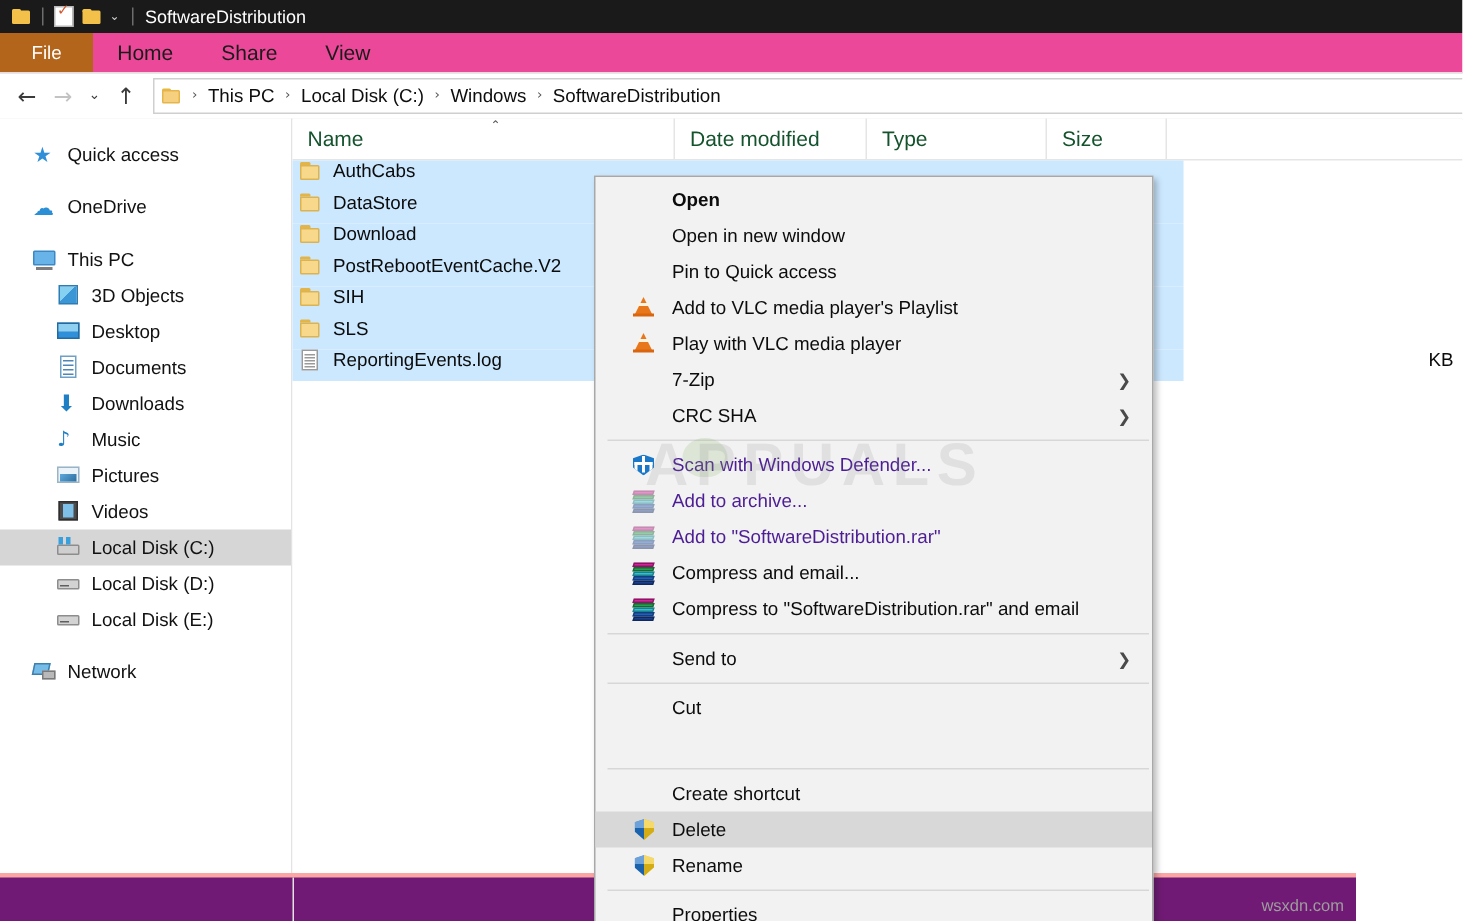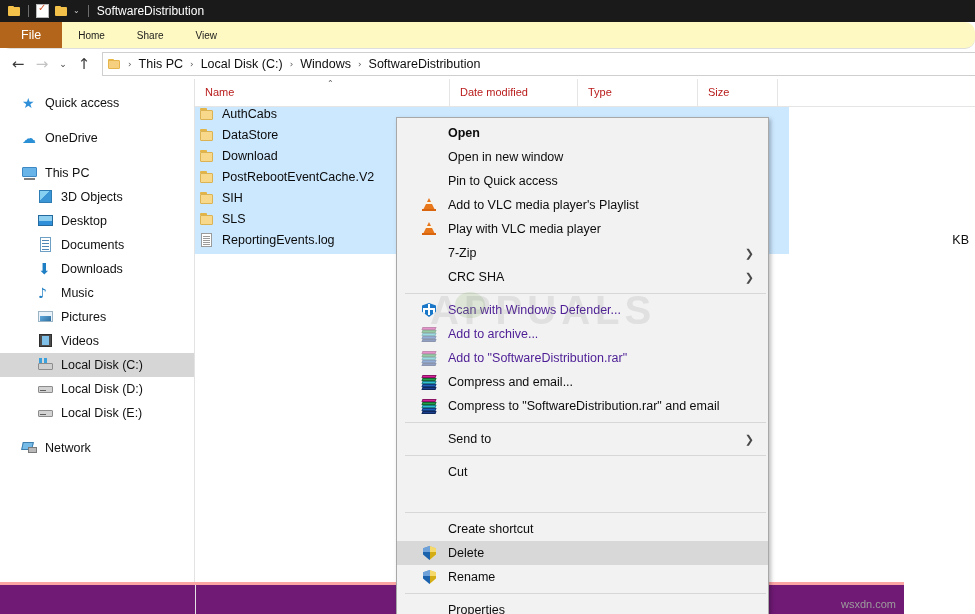--- a/index.html
+++ b/index.html
@@ -81,32 +81,31 @@
   .title-text {
     font-size: 12px;
     margin-left: 4px;
     white-space: nowrap;
     color: #ffffff;
   }
 
   
   .ribbon {
     height: 26px;
-    background: #fef9c3;
+    background: #ec4899;
     border-bottom: 1px solid #dededd;
     display: flex;
     align-items: stretch;
-    border-radius: 10px;
   }
   .tab {
     display: flex;
     align-items: center;
     justify-content: center;
     padding: 0 16px;
-    font-size: 10px;
+    font-size: 14px;
     color: #1b1b1b;
     white-space: nowrap;
   }
   .tab.file {
     background: #b3651b;
     color: #ffffff;
     padding: 0 21px;
     font-size: 12.5px;
   }
 
@@ -315,22 +314,22 @@
     background: #ffffff;
   }
   .colheader {
     height: 27px;
     display: flex;
     align-items: center;
     border-bottom: 1px solid #e5e5e5;
     position: relative;
   }
   .col {
-    font-size: 11px;
-    color: #b91c1c;
+    font-size: 14px;
+    color: #14532d;
     padding-left: 10px;
     box-sizing: border-box;
     border-right: 1px solid #e5e5e5;
     height: 27px;
     line-height: 27px;
     white-space: nowrap;
   }
   .sort-caret {
     position: absolute;
     left: 132px;

